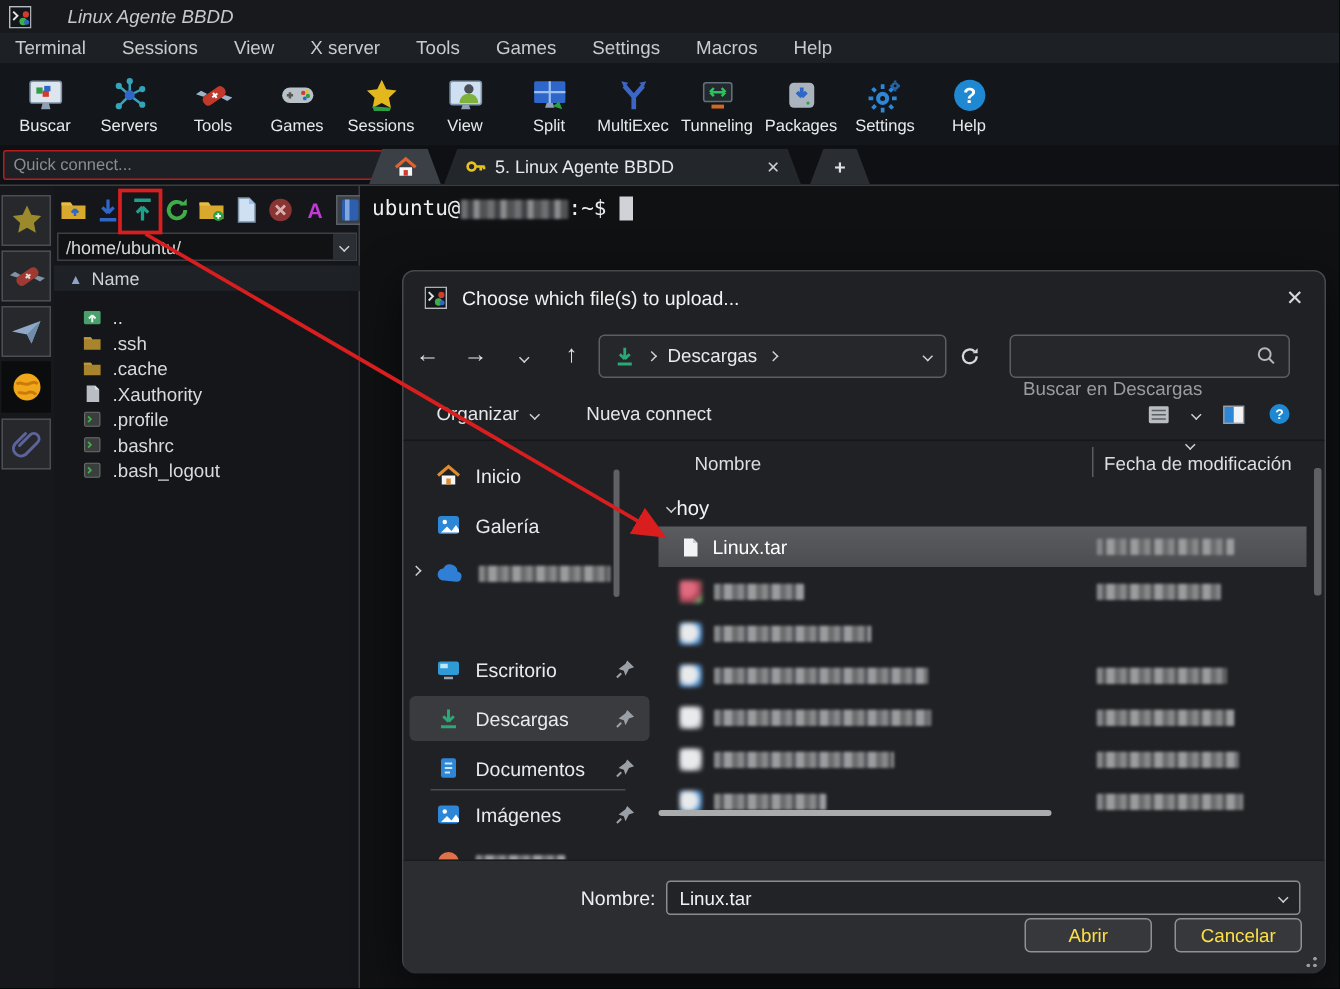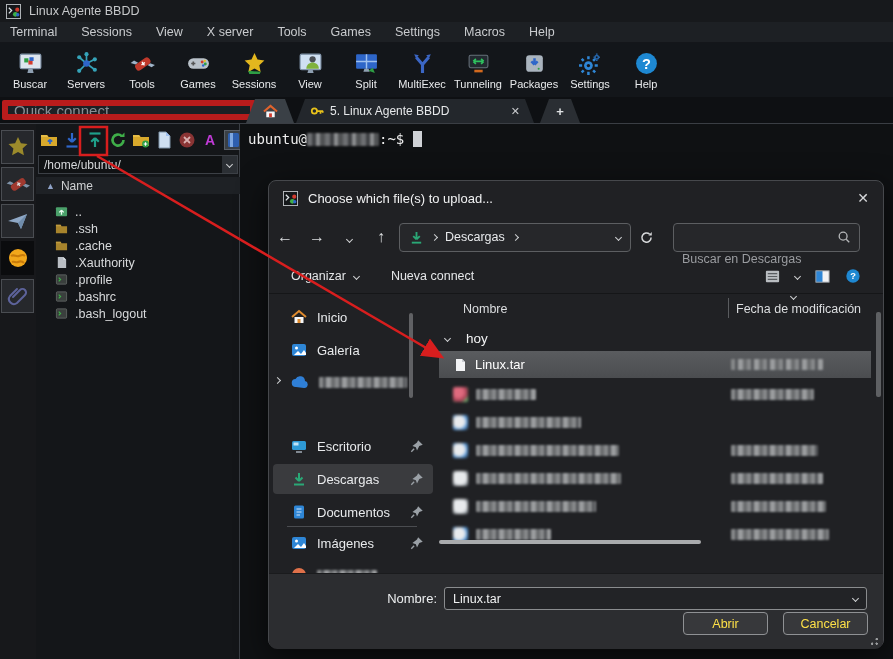--- a/index.html
+++ b/index.html
@@ -2,35 +2,35 @@
 <html><head>
 <meta charset="utf-8">
 <style>
   * { margin:0; padding:0; box-sizing:border-box; }
   html,body { background:#000; }
   #screen{ position:relative; width:893px; height:659px; overflow:hidden;
     font-family:"Liberation Sans", sans-serif; background:#0f1113; color:#d6d8da; }
 
   
   #titlebar{ position:absolute; left:0; top:0; width:893px; height:22px; background:#17191c;
-    display:flex; align-items:center; gap:8px; padding-left:6px; }
+    display:flex; align-items:center; gap:24px; padding-left:6px;font-style:italic; }
   #titlebar .t{ font-size:12.5px; color:#c6c8ca; }
   #menubar{ position:absolute; left:0; top:22px; width:893px; height:21px; background:#1d2024;
     display:flex; align-items:center; gap:24px; padding-left:10px; border-bottom:1px solid #14161a;}
   #menubar span{ font-size:12.5px; color:#c9cbce; cursor:default; }
   #toolbar{ position:absolute; left:0; top:43px; width:893px; height:54px; background:#13161a;
     display:flex; padding-left:2px; }
   .tb-item{ width:56px; display:flex; flex-direction:column; align-items:center; justify-content:center; gap:2px; }
   .tb-item svg{ width:25px; height:25px; }
   .tb-item .lbl{ font-size:11px; color:#e8eaec; white-space:nowrap; }
 
   
   #sessionrow{ position:absolute; left:0; top:97px; width:893px; height:27px; background:#0e1013; border-bottom:1px solid #3a3e44;}
   #quickconnect{ position:absolute; left:2px; top:3px; width:254px; height:20px; background:#1d2024;
-    border:6px solid #b91c1c; border-radius:2px; color:#d6d8da; font-size:15px; padding:0 6px;
+    border:1px solid #b91c1c; border-radius:2px; color:#d6d8da; font-size:11px; padding:0 6px;
     font-family:"Liberation Sans", sans-serif;}
   #quickconnect::placeholder{ color:#8a8e94; }
   .tab{ position:absolute; top:2px; height:24px; display:flex; align-items:center; gap:6px;
     clip-path:polygon(9px 0, calc(100% - 9px) 0, 100% 100%, 0 100%); padding:0 14px; }
   #tab-home{ left:246px; width:48px; background:#3a4046; justify-content:center;}
   #tab-active{ left:296px; width:238px; background:#23272c; }
   #tab-active .name{ font-size:12px; color:#e6e8ea; white-space:nowrap; }
   #tab-active .close{ margin-left:auto; color:#c9cbce; font-size:11px; }
   #tab-new{ left:540px; width:40px; background:#2a2e33; justify-content:center; color:#dfe1e3; font-size:13px; font-weight:bold;}
 
@@ -102,21 +102,21 @@
     padding-left:18px; font-size:13px; color:#e8eaec; border-radius:4px; }
   .sb-item svg{ width:16px; height:16px; flex:none; }
   .sb-item .pin{ margin-left:auto; margin-right:8px; }
   .sb-item.sel{ background:#3a3b3e; }
   .sb-chevron{ position:absolute; left:6px; top:197px; }
   .sb-divider{ position:absolute; left:18px; top:232px; width:130px; height:1px; background:#4a4c50; }
   #sb-scroll{ position:absolute; left:140px; top:19px; width:4px; height:85px; background:#606164; border-radius:2px; }
   #dlg-list{ position:absolute; left:170px; top:0; width:446px; height:279px; }
   #col-header{ position:absolute; left:0; top:0; width:446px; height:27px; font-size:12.5px; color:#dcdee0; }
   #col-sep{ position:absolute; left:289px; top:4px; width:1px; height:20px; background:#5a5c5f; }
-  #grp-row{ position:absolute; left:6px; top:37px; display:flex; align-items:center; gap:16px; font-size:13.5px; color:#f2f3f4; }
+  #grp-row{ position:absolute; left:6px; top:37px; display:flex; align-items:center; gap:1px; font-size:13.5px; color:#f2f3f4; }
   #file-selected{ position:absolute; left:0; top:57px; width:432px; height:27px;
     background:linear-gradient(#5a5c5f,#4b4d50); display:flex; align-items:center; font-size:13px; color:#fff; }
   #file-selected svg{ width:14px; height:14px; margin:0 8px 0 14px; }
   .lrow{ position:absolute; left:0; width:432px; height:28px; display:flex; align-items:center; }
   .lrow .rdi{ margin-left:14px; }
   .lrow .nm{ margin-left:8px; }
   .datecol{ position:absolute; left:292px; }
   #list-vscroll{ position:absolute; left:437px; top:18px; width:5px; height:85px; background:#5e6063; border-radius:2px; }
   #list-hscroll{ position:absolute; left:0px; top:246px; width:262px; height:4px; background:#a9abad; border-radius:2px; }
   #dlg-footer{ position:absolute; left:0; top:392px; width:100%; height:76px; background:#2c2d30;

